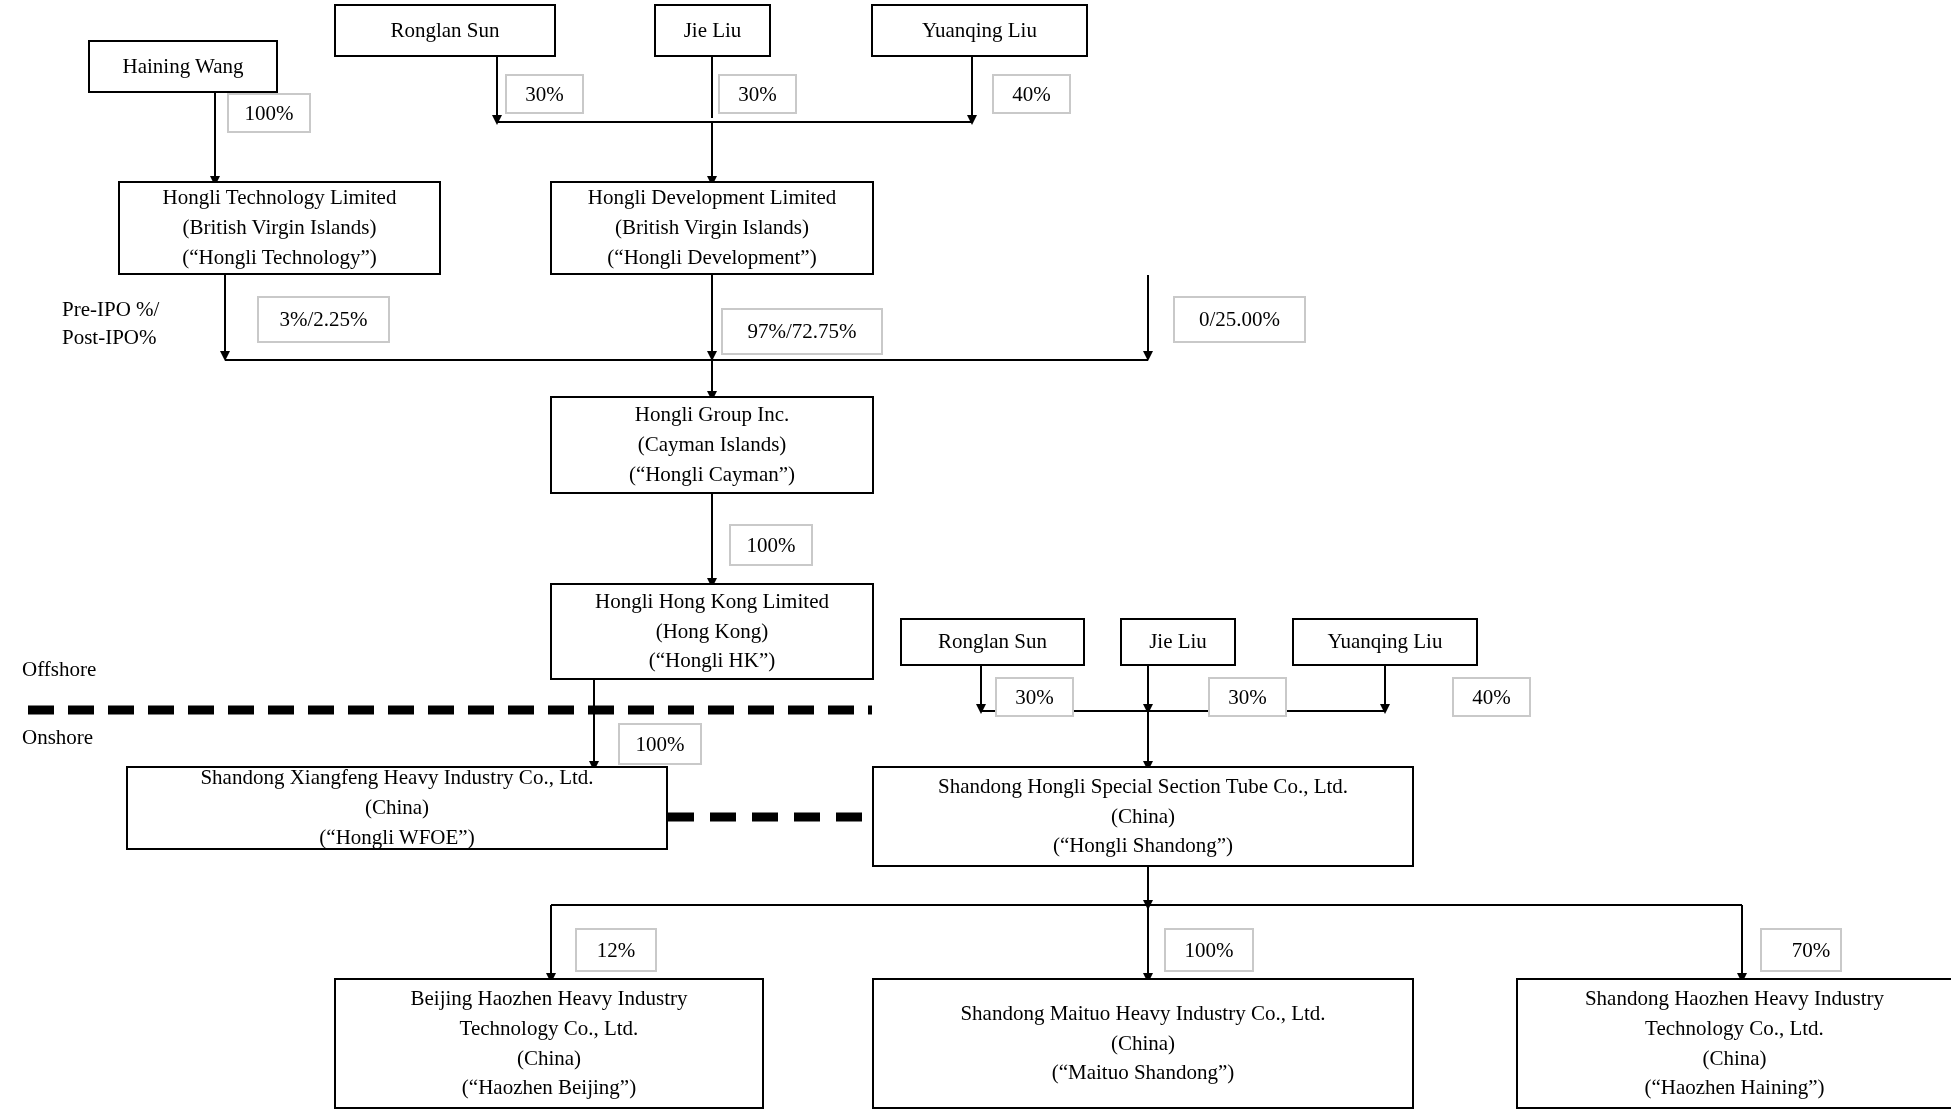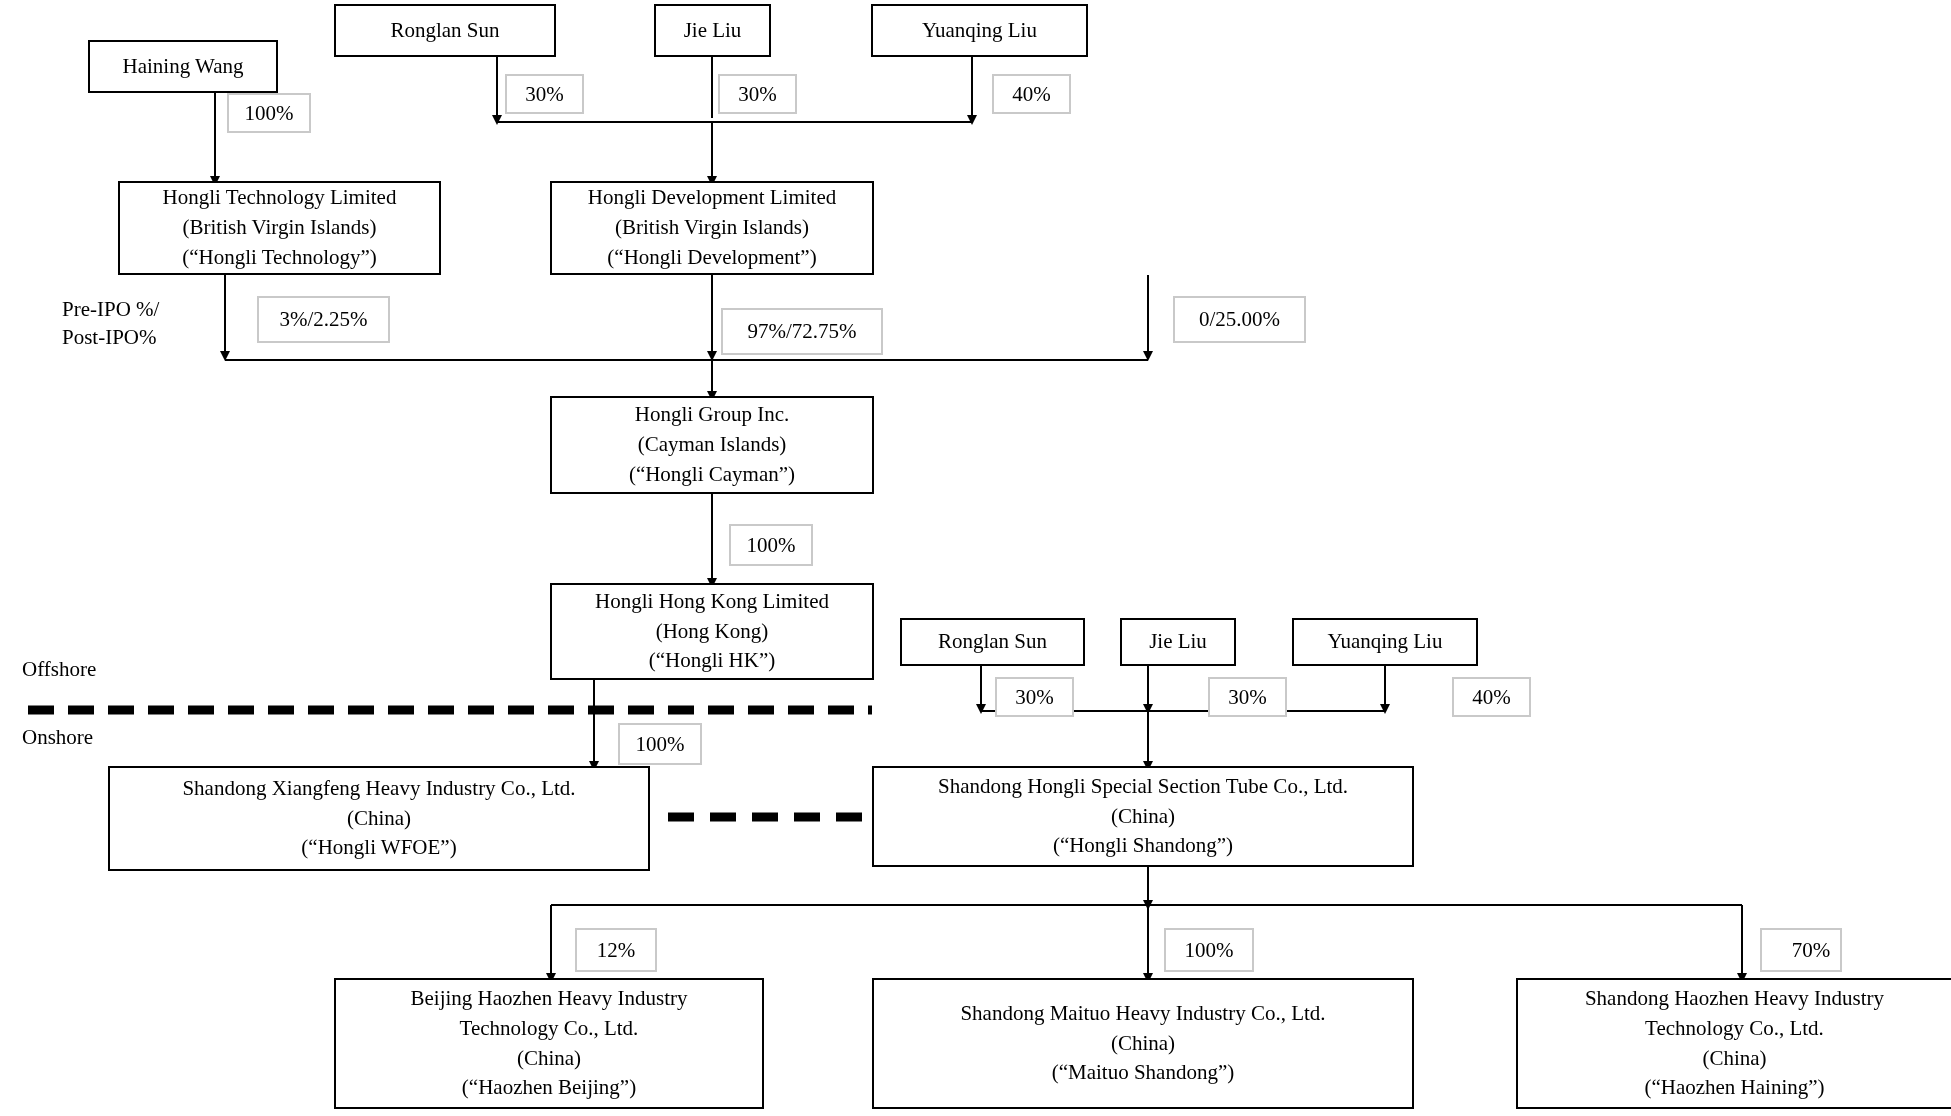--- a/index.html
+++ b/index.html
@@ -171,21 +171,21 @@
   </div>
 
   <div class="ent" style="left:1120px; top:618px; width:116px; height:48px;">
     <span class="ln">Jie Liu</span>
   </div>
 
   <div class="ent" style="left:1292px; top:618px; width:186px; height:48px;">
     <span class="ln">Yuanqing Liu</span>
   </div>
 
-  <div class="ent" style="left:108px; top:766px; width:542px; height:105px;">
+  <div class="ent" style="left:126px; top:766px; width:542px; height:84px;">
     <span class="ln">Shandong Xiangfeng Heavy Industry Co., Ltd.</span>
     <span class="ln">(China)</span>
     <span class="ln">(“Hongli WFOE”)</span>
   </div>
 
   <div class="ent" style="left:872px; top:766px; width:542px; height:101px;">
     <span class="ln">Shandong Hongli Special Section Tube Co., Ltd.</span>
     <span class="ln">(China)</span>
     <span class="ln">(“Hongli Shandong”)</span>
   </div>

